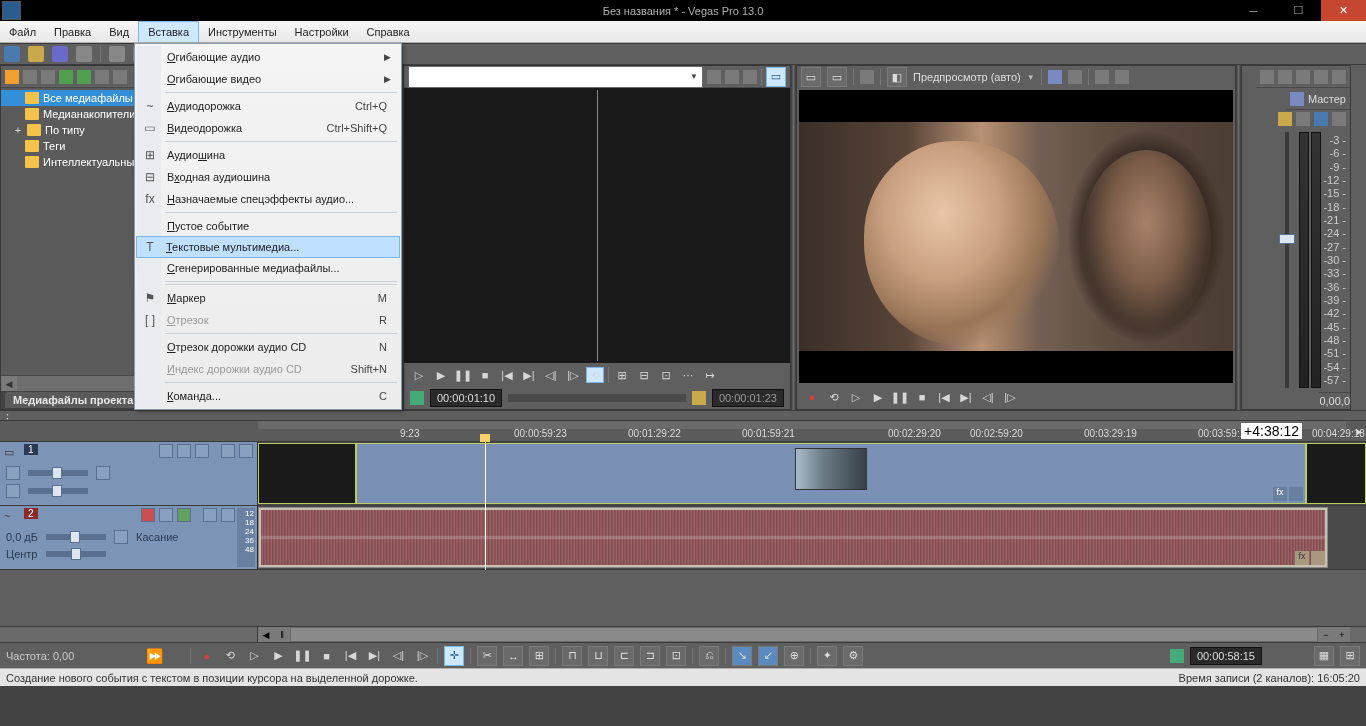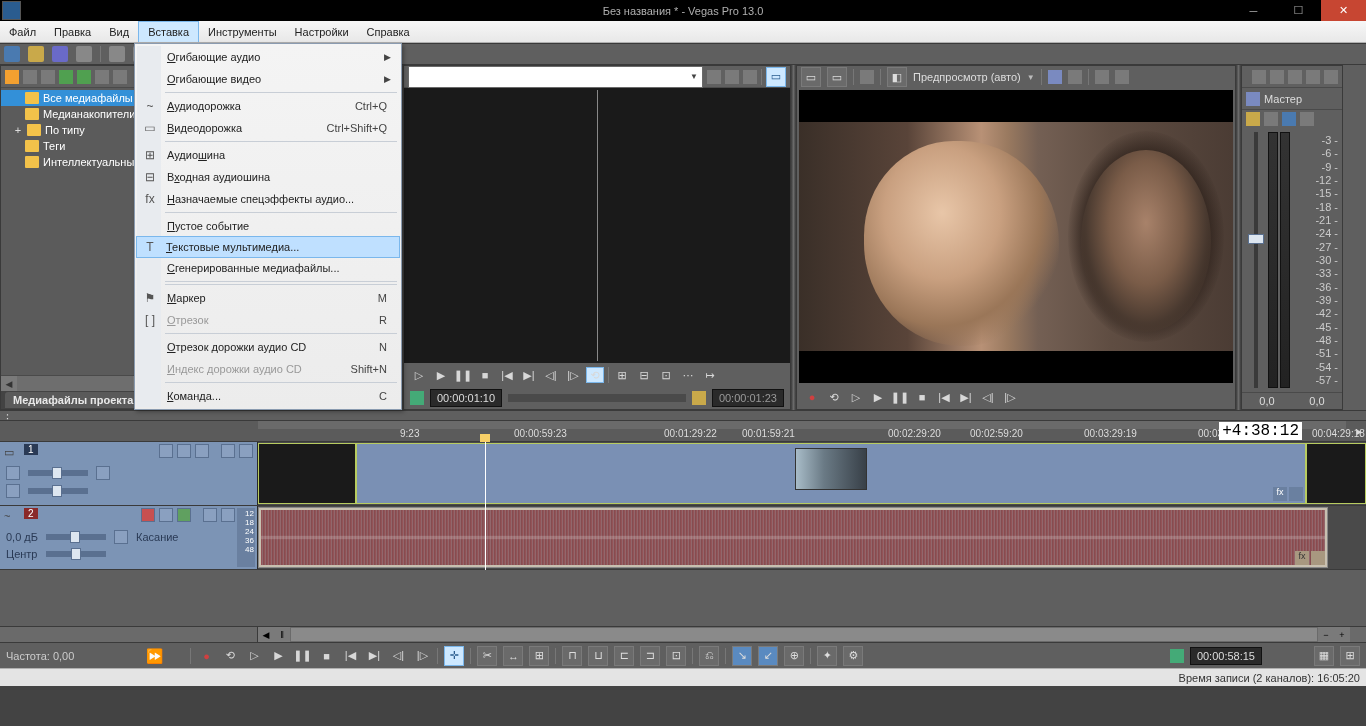--- a/index.html
+++ b/index.html
@@ -50,31 +50,31 @@
 .hair2 { position:absolute; right:2%; top:4%; width:36%; height:92%; background: radial-gradient(ellipse, #3a2a22 0%, #2a1e18 50%, transparent 72%); border-radius: 50%; }
 .transport { height: 24px; display: flex; align-items: center; gap: 4px; padding: 0 6px; background: #5f5f5f; }
 .t-btn { width: 18px; height: 16px; color: #d8d8d8; display: flex; align-items: center; justify-content: center; font-size: 11px; }
 .t-btn.rec { color: #d04040; }
 .t-btn.loop-on { background: #cde8ff; border: 1px solid #7ab7ec; }
 .info-row { display: flex; color: #ccc; font-size: 11px; padding: 2px 6px; gap: 8px; }
 .info-row .lbl { color: #bbb; }
 .info-row .val { color: #f0b060; }
 .info-row .val2 { color: #ddd; }
 .tc-box { background: #2a2a2a; border: 1px solid #111; color: #ddd; padding: 2px 6px; font-family: monospace; display: flex; align-items: center; gap: 4px; }
-.meter-panel { width: 102px; background: #5f5f5f; display: flex; flex-direction: column; }
+.meter-panel { width: 110px; background: #5f5f5f; display: flex; flex-direction: column; align-items: flex-end; }
 .meter-hdr { height: 22px; display: flex; align-items: center; gap: 4px; padding: 0 4px; color: #ddd; border-bottom: 1px solid #4a4a4a; }
 .meter-body { flex: 1; display: flex; gap: 2px; padding: 4px; align-items: stretch; }
 .meter-bar { width: 10px; background: linear-gradient(#333, #222); border: 1px solid #111; position: relative; }
 .meter-scale { display: flex; flex-direction: column; justify-content: space-between; color: #ccc; font-size: 9px; padding: 2px 0; text-align: right; }
 .meter-foot { display: flex; justify-content: space-around; color: #ddd; font-size: 10px; padding: 2px 0; border-top:1px solid #4a4a4a;}
 .timeline-area { background: #5f5f5f; }
 .ruler-strip { height: 22px; background: #5b5b5b; border-top: 1px solid #3a3a3a; border-bottom: 1px solid #3a3a3a; display: flex; align-items: center; position: relative; }
 .ruler-strip .marker-strip { position:absolute; top:0; height:8px; left:258px; right:20px; background:#6a6a6a; }
 .ruler-strip .time-label { position: absolute; color: #ddd; font-size: 10px; }
-.ruler-strip .tc-right { position:absolute; right: 64px; background:#fff; color:#000; font-size:16px; padding:0 3px;font-family:Liberation Mono, monospace; }
+.ruler-strip .tc-right { position:absolute; right: 64px; background:#fff; color:#000; font-size:14px; padding:0 3px; }
 .track { height: 64px; display: flex; border-bottom: 1px solid #3a3a3a; }
 .track-head { width: 258px; background: #7c94b5; border-right: 1px solid #2a2a2a; position: relative; padding: 2px; }
 .track-head.audio { background: #7c94b5; }
 .track-num { position: absolute; left: 24px; top: 2px; background: #2a3a55; color: #fff; padding: 0 4px; font-size: 10px; }
 .track-num.audio { background:#8a2a2a; }
 .track-icons { position: absolute; left: 4px; top: 4px; color:#444; }
 .track-ctrls { position: absolute; top: 2px; right: 4px; display: flex; gap: 4px; }
 .tc-ico { width:14px; height:14px; background:#8aa0c0; border:1px solid #5a7090; }
 .track-slider-row { position: absolute; left: 6px; display: flex; align-items: center; gap: 8px; font-size: 10px; color: #2a3a55; }
 .slider { width: 60px; height: 6px; background: #5a7090; position: relative; }
@@ -324,21 +324,21 @@
 <div class="timeline-area">
 
   <div style="height:10px; background:#5f5f5f; border-top:1px solid #3a3a3a; position:relative;">
     <div style="position:absolute; left:2px; top:1px; color:#ddd;">⋮</div>
   </div>
   <div class="ruler-strip">
     <div class="marker-strip"></div>
     <div id="ruler-labels">
         <div class="time-label" style="left: 400px; bottom: 2px;">9:23</div>
         <div class="time-label" style="left: 514px; bottom: 2px;">00:00:59:23</div>
-        <div class="time-label" style="left: 628px; bottom: 2px; margin-left: 36px;">00:01:29:22</div>
+        <div class="time-label" style="left: 628px; bottom: 2px;">00:01:29:22</div>
         <div class="time-label" style="left: 742px; bottom: 2px;">00:01:59:21</div>
         <div class="time-label" style="left: 856px; bottom: 2px; padding-left: 32px;">00:02:29:20</div>
         <div class="time-label" style="left: 970px; bottom: 2px;">00:02:59:20</div>
         <div class="time-label" style="left: 1084px; bottom: 2px;">00:03:29:19</div>
         <div class="time-label" style="left: 1198px; bottom: 2px;">00:03:59:18</div>
         <div class="time-label" style="left: 1312px; bottom: 2px;">00:04:29:18</div>
       </div>
     <div class="tc-right">+4:38:12</div>
     <div style="position:absolute; right:4px; color:#ddd;">▸</div>
   </div>
@@ -485,20 +485,21 @@
     <div class="tc-box" style="font-size:12px;">
         <span>00:00:58:15</span>
       </div>
     <div style="width:40px"></div>
     <div class="btn-sq">▦</div>
     <div class="btn-sq">⊞</div>
   </div>
 </div>
 
 <div class="status">
+  <span>Создание нового события с текстом в позиции курсора на выделенной дорожке.</span>
   <span class="right">Время записи (2 каналов): 16:05:20</span>
 </div>
 
 <div class="dropdown-menu">
   <div class="icon-gutter"></div>
   <div id="insert-menu-items">
       <div class="it">
         <span><span class="u">О</span>гибающие аудио</span>
         <span class="sub-arrow">▶</span>
       </div>

